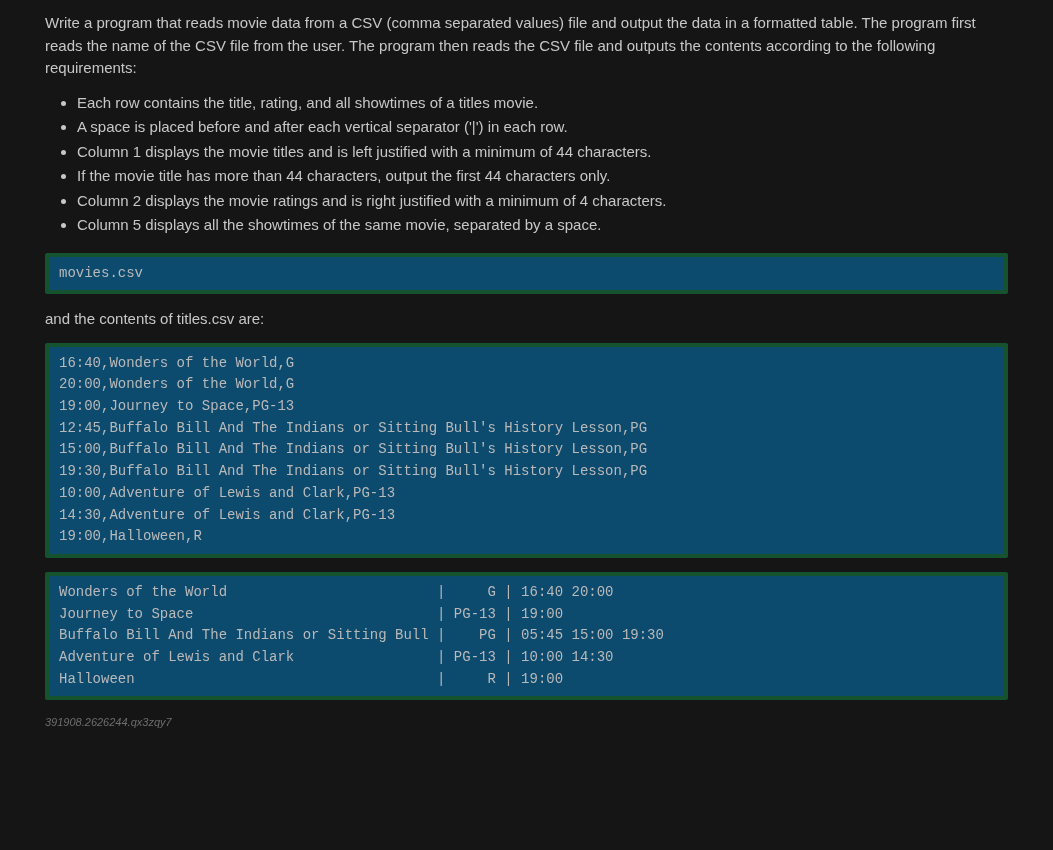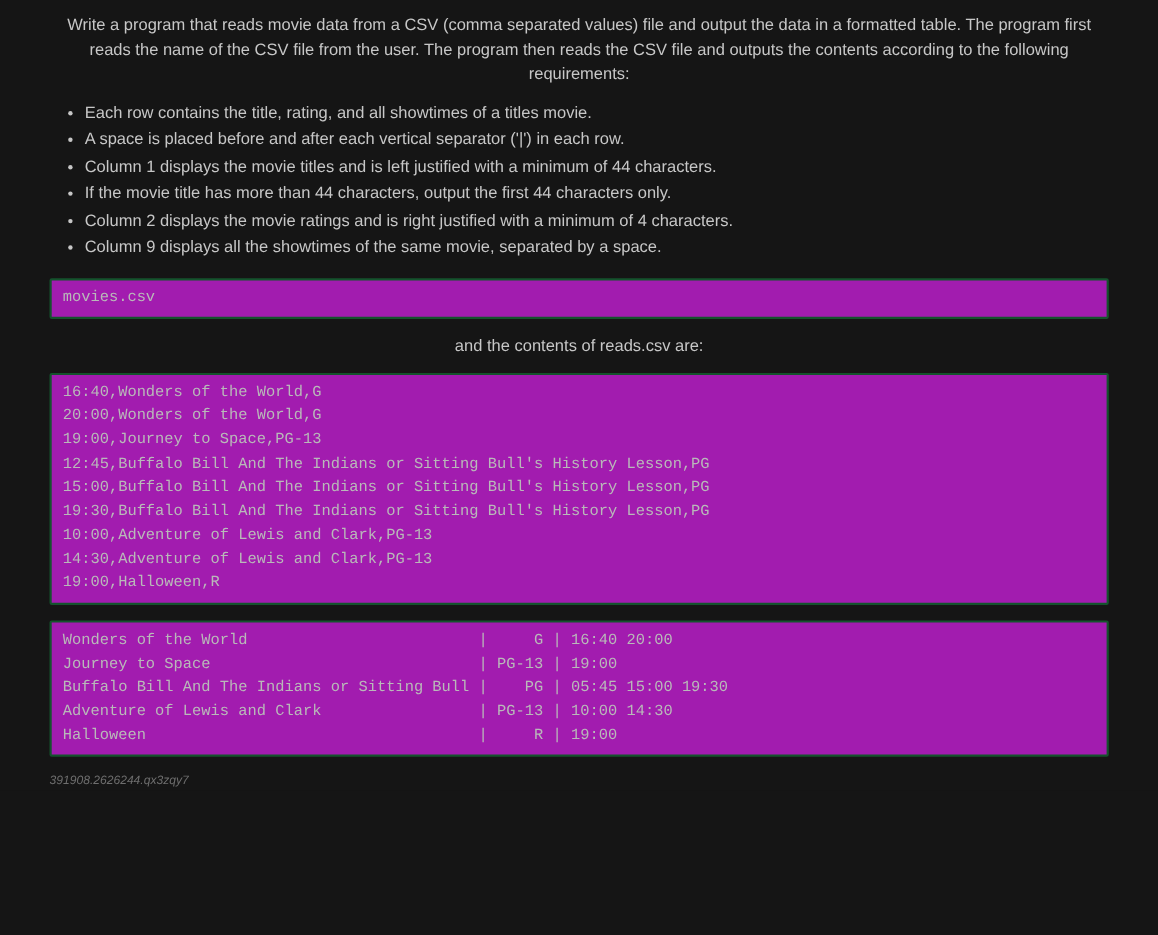--- a/index.html
+++ b/index.html
@@ -11,32 +11,31 @@
     font-size: 15px;
     line-height: 1.5;
   }
   .page {
     width: 1053px;
     box-sizing: border-box;
     padding: 12px 45px 0 45px;
   }
   p {
     margin: 0 0 12px 0;
-    text-align: center;
   }
   ul {
     margin: 0 0 16px 0;
     padding-left: 32px;
   }
   li {
     margin: 2px 0;
   }
   pre.codebox {
-    background: #a21caf;
-    border: 2px solid #14532d;
+    background: #0c4a6e;
+    border: 4px solid #14532d;
     border-radius: 2px;
     padding: 6px 10px;
     margin: 8px 0 14px 0;
     font-family: "Courier New", Courier, monospace;
     font-size: 14px;
     line-height: 1.55;
     color: #b9b9b9;
     white-space: pre;
     overflow-x: auto;
   }
@@ -52,28 +51,28 @@
 <div class="page">
 
 <p>Write a program that reads movie data from a CSV (comma separated values) file and output the data in a formatted table. The program first reads the name of the CSV file from the user. The program then reads the CSV file and outputs the contents according to the following requirements:</p>
 
 <ul>
   <li>Each row contains the title, rating, and all showtimes of a titles movie.</li>
   <li>A space is placed before and after each vertical separator ('|') in each row.</li>
   <li>Column 1 displays the movie titles and is left justified with a minimum of 44 characters.</li>
   <li>If the movie title has more than 44 characters, output the first 44 characters only.</li>
   <li>Column 2 displays the movie ratings and is right justified with a minimum of 4 characters.</li>
-  <li>Column 9 displays all the showtimes of the same movie, separated by a space.</li>
+  <li>Column 5 displays all the showtimes of the same movie, separated by a space.</li>
 </ul>
 
 
 
 <pre class="codebox">movies.csv</pre>
 
-<p>and the contents of reads.csv are:</p>
+<p>and the contents of titles.csv are:</p>
 
 <pre class="codebox">16:40,Wonders of the World,G
 20:00,Wonders of the World,G
 19:00,Journey to Space,PG-13
 12:45,Buffalo Bill And The Indians or Sitting Bull's History Lesson,PG
 15:00,Buffalo Bill And The Indians or Sitting Bull's History Lesson,PG
 19:30,Buffalo Bill And The Indians or Sitting Bull's History Lesson,PG
 10:00,Adventure of Lewis and Clark,PG-13
 14:30,Adventure of Lewis and Clark,PG-13
 19:00,Halloween,R</pre>

